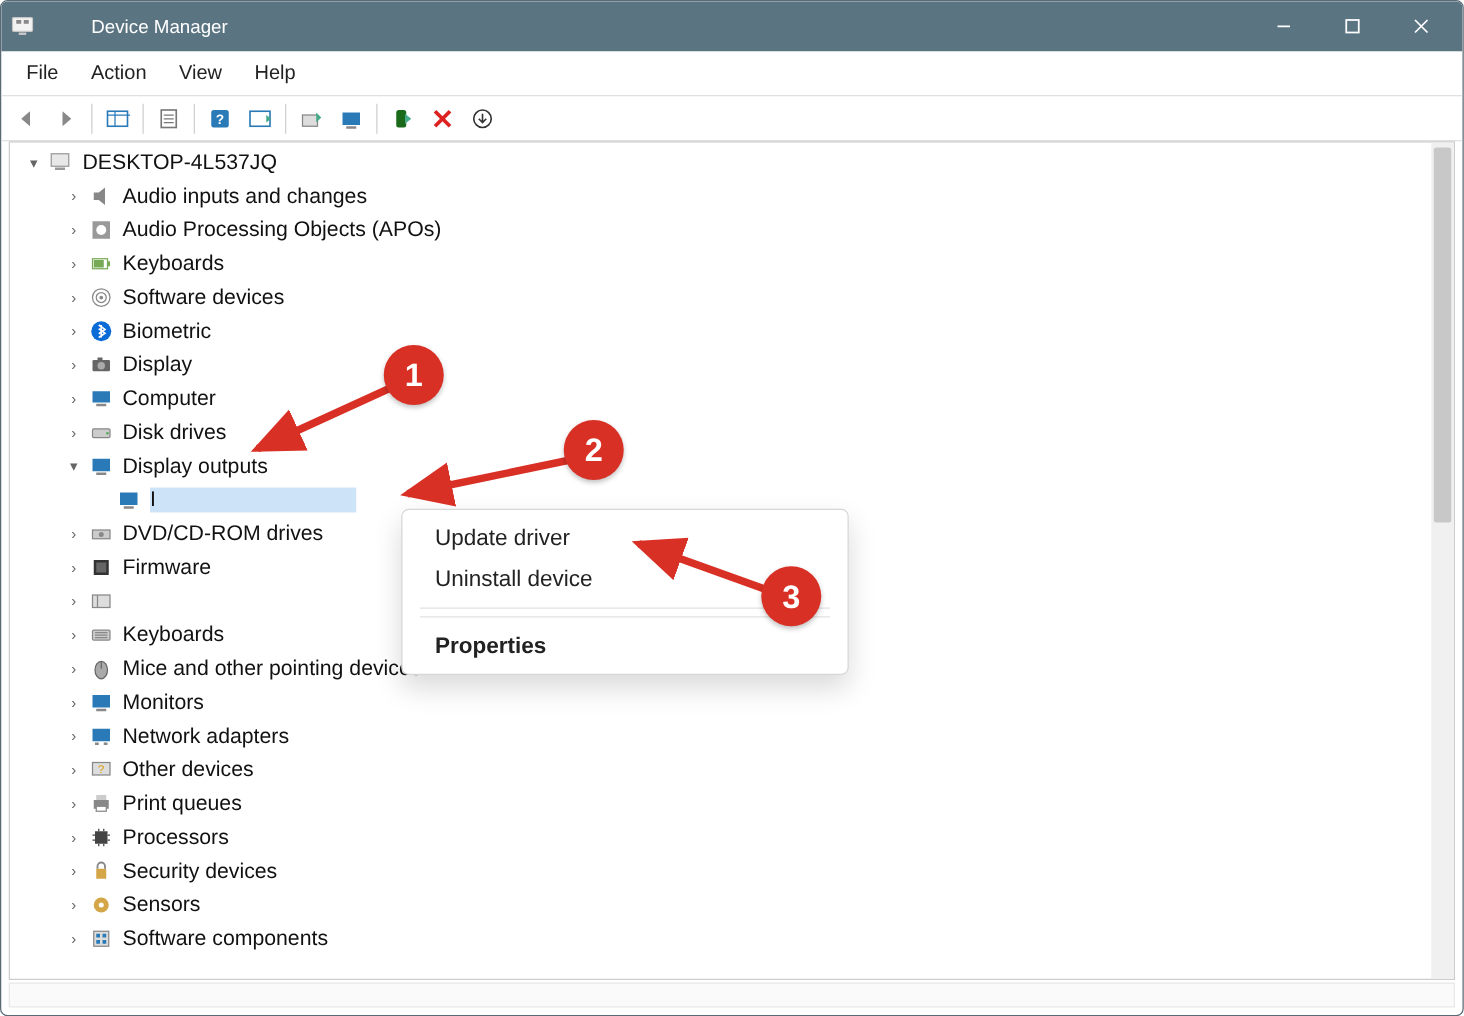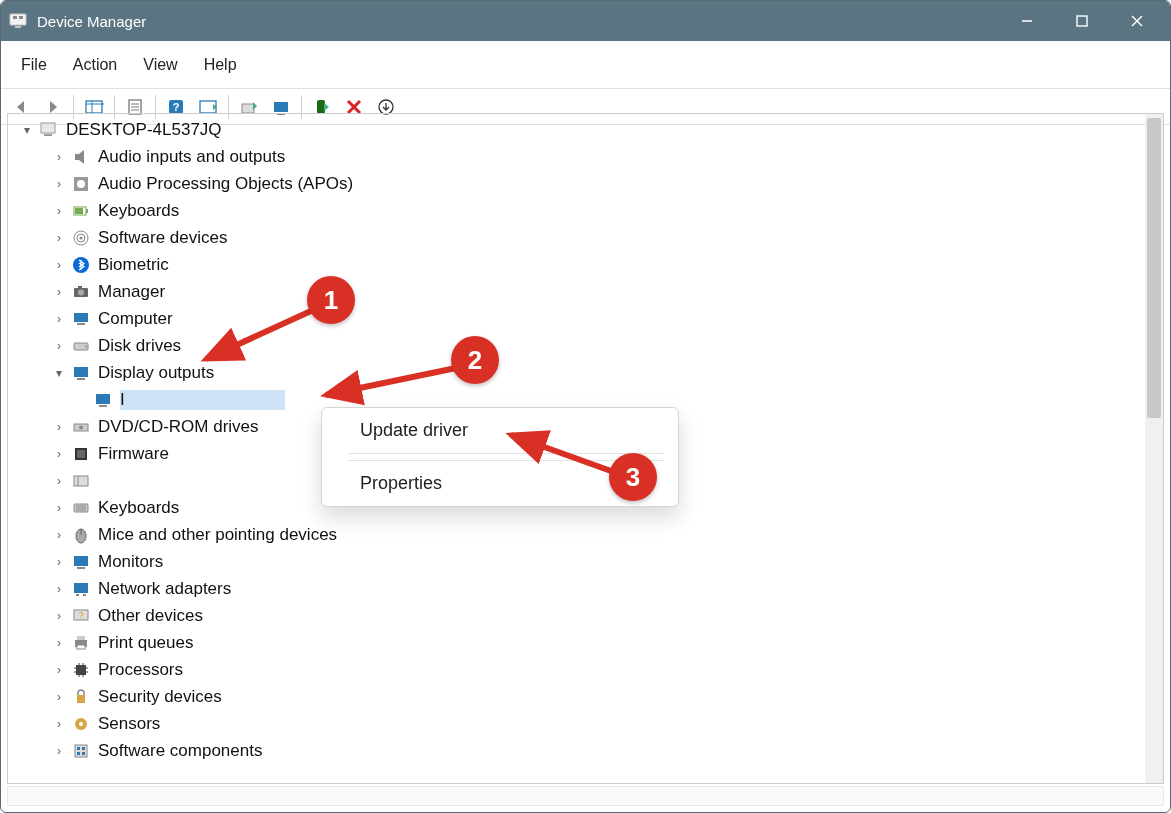--- a/index.html
+++ b/index.html
@@ -20,28 +20,28 @@
     align-items: center;
     padding: 0 6px;
     color: #fff;
     border-top-left-radius: 5px;
     border-top-right-radius: 5px;
   }
   .titlebar-icon {
     width: 22px; height: 22px; margin-right: 8px;
     display: inline-flex; align-items: center; justify-content: center;
   }
-  .titlebar-title { font-size: 15px; flex: 1; }
+  .titlebar-title { font-size: 15px; flex: 1; margin-left: 36px; }
   .win-controls { display: flex; }
   .win-btn {
     width: 55px; height: 40px; display: flex; align-items: center; justify-content: center;
     color: #fff;
   }
   .menubar {
-    height: 48px;
+    height: 36px;
     display: flex;
     align-items: center;
     padding: 0 8px;
     border-bottom: 1px solid #e0e0e0;
     font-size: 16px;
     color: #222;
     gap: 2px;
   }
   .menubar .menu-item { padding: 4px 12px; }
   .toolbar {
@@ -109,21 +109,21 @@
     background: #fff;
     border: 1px solid #d6d6d6;
     border-radius: 6px;
     box-shadow: 0 10px 22px rgba(0,0,0,0.15);
     padding: 6px 0;
     font-size: 18px;
     color: #222;
   }
   .cm-item { padding: 6px 26px; }
   .cm-sep { height: 1px; background: #e2e2e2; margin: 6px 14px; }
-  .cm-bold { font-weight: 400; }
+  .cm-bold { font-weight: 700; }
   .marker {
     position: absolute;
     width: 48px; height: 48px; border-radius: 50%;
     background: #d93025; color: #fff;
     display: flex; align-items: center; justify-content: center;
     font-size: 26px; font-weight: 700;
     box-shadow: 0 2px 4px rgba(0,0,0,0.25);
     z-index: 50;
   }
   svg.arrow-red { position: absolute; z-index: 40; }
@@ -257,21 +257,21 @@
       <span class="node-label">DESKTOP-4L537JQ</span>
     </div>
 
     <div class="tree-row tree-cat">
       <span class="arrow">›</span>
       <span class="node-icon">
           <svg width="20" height="20">
             <path d="M4 7 H8 L13 3 V17 L8 13 H4 Z" fill="#888"></path>
           </svg>
         </span>
-      <span class="node-label">Audio inputs and outputs</span>
+      <span class="node-label">Audio inputs and changes</span>
     </div>
     <div class="tree-row tree-cat">
       <span class="arrow">›</span>
       <span class="node-icon">
           <svg width="20" height="20">
             <rect x="3" y="3" width="14" height="14" fill="#999"></rect>
             <circle cx="10" cy="10" r="4" fill="#fff"></circle>
           </svg>
         </span>
       <span class="node-label">Audio Processing Objects (APOs)</span>
@@ -310,21 +310,21 @@
     </div>
     <div class="tree-row tree-cat">
       <span class="arrow">›</span>
       <span class="node-icon">
           <svg width="20" height="20">
             <rect x="3" y="6" width="14" height="9" rx="1" fill="#666"></rect>
             <circle cx="10" cy="10.5" r="3" fill="#aaa"></circle>
             <rect x="7" y="4" width="4" height="2" fill="#666"></rect>
           </svg>
         </span>
-      <span class="node-label">Manager</span>
+      <span class="node-label">Display</span>
     </div>
     <div class="tree-row tree-cat">
       <span class="arrow">›</span>
       <span class="node-icon">
           <svg width="20" height="20">
             <rect x="3" y="4" width="14" height="9" fill="#2a7ab8"></rect>
             <rect x="6" y="14" width="8" height="2" fill="#888"></rect>
           </svg>
         </span>
       <span class="node-label">Computer</span>
@@ -506,22 +506,23 @@
 
   </div>
 
   <div class="scrollbar">
     <div class="scroll-thumb"></div>
   </div>
 </div>
 
 <div class="statusbar"></div>
 
-<div class="context-menu" style="left:320px; top:406px;padding-left:12px;">
+<div class="context-menu" style="left:320px; top:406px;">
   <div class="cm-item">Update driver</div>
+  <div class="cm-item">Uninstall device</div>
   <div class="cm-sep"></div>
   <div class="cm-sep"></div>
   <div class="cm-item cm-bold">Properties</div>
 </div>
 
 <div class="marker" style="left:306px; top:275px;">
     <span>1</span>
   </div>
 <div class="marker" style="left:450px; top:335px;">
     <span>2</span>

